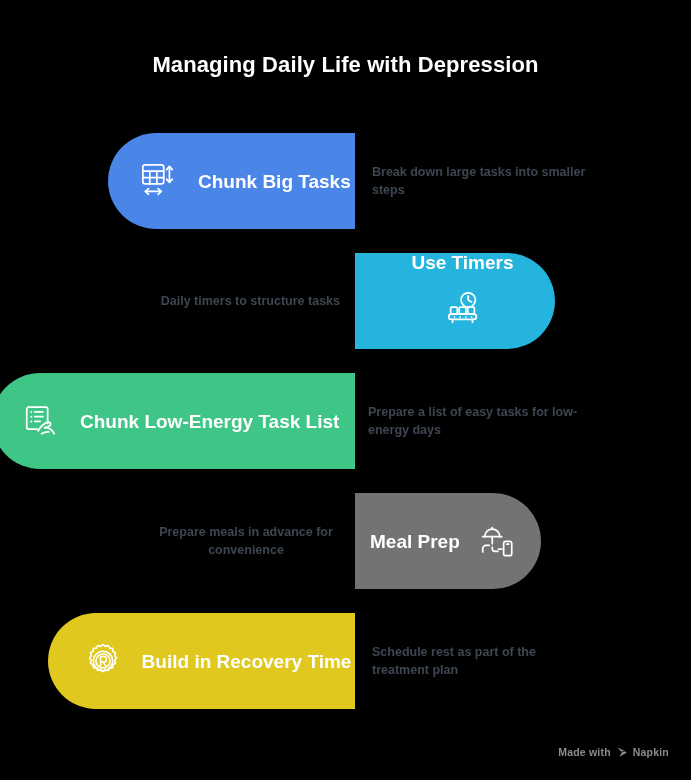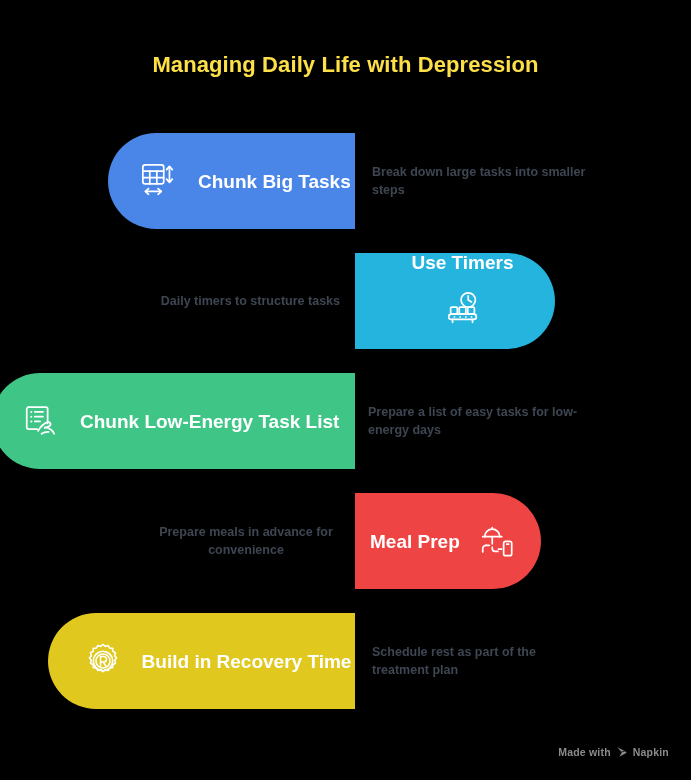--- a/index.html
+++ b/index.html
@@ -26,21 +26,21 @@
 
   
   .title {
     position: absolute;
     left: 0;
     top: 52px;
     width: 691px;
     text-align: center;
     font-size: 22px;
     font-weight: bold;
-    color: #fde047;
+    color: #ffffff;
     letter-spacing: 0.1px;
     white-space: nowrap;
   }
 
   
   .row {
     position: absolute;
     height: 96px;
   }
 
@@ -171,21 +171,21 @@
           <path d="M24 26.8c2.4 0.2 4.6 0.9 6.3 2.1 1.7 1.2 2.9 2.8 3.5 4.6"></path>
           <path d="M20.5 33.5c2.3-1.5 5-2.3 7.6-2.1"></path>
         </svg>
       </span>
       <span class="pill-label">Chunk Low-Energy Task List</span>
     </div>
     <div class="desc right-side" style="left:368px; width:215px;">Prepare a list of easy tasks for low-energy days</div>
   </div>
 
   <div class="row" style="left:0; top:493px; width:691px;">
-    <div class="pill right-cap" style="left:355px; width:186px; background:#ef4444; padding-left:15px; gap:16px;">
+    <div class="pill right-cap" style="left:355px; width:186px; background:#737373; padding-left:15px; gap:16px;">
       <span class="pill-label">Meal Prep</span>
       <span class="icon-wrap">
         <svg width="38" height="38" viewBox="0 0 40 40" fill="none" stroke="#ffffff" stroke-width="1.8" stroke-linecap="round" stroke-linejoin="round">
           <path d="M7 15.5a8 8 0 0 1 16 0"></path>
           <line x1="5" y1="15.5" x2="25" y2="15.5"></line>
           <line x1="15" y1="5.8" x2="15" y2="7.6"></line>
           <line x1="15" y1="15.5" x2="15" y2="23"></line>
           <path d="M15 26.5v1.5a3 3 0 0 0 3 3h3"></path>
           <path d="M8.5 24.5H12"></path>
           <path d="M8.5 24.5a3.5 3.5 0 0 0-3.5 3.5v3.5"></path>

